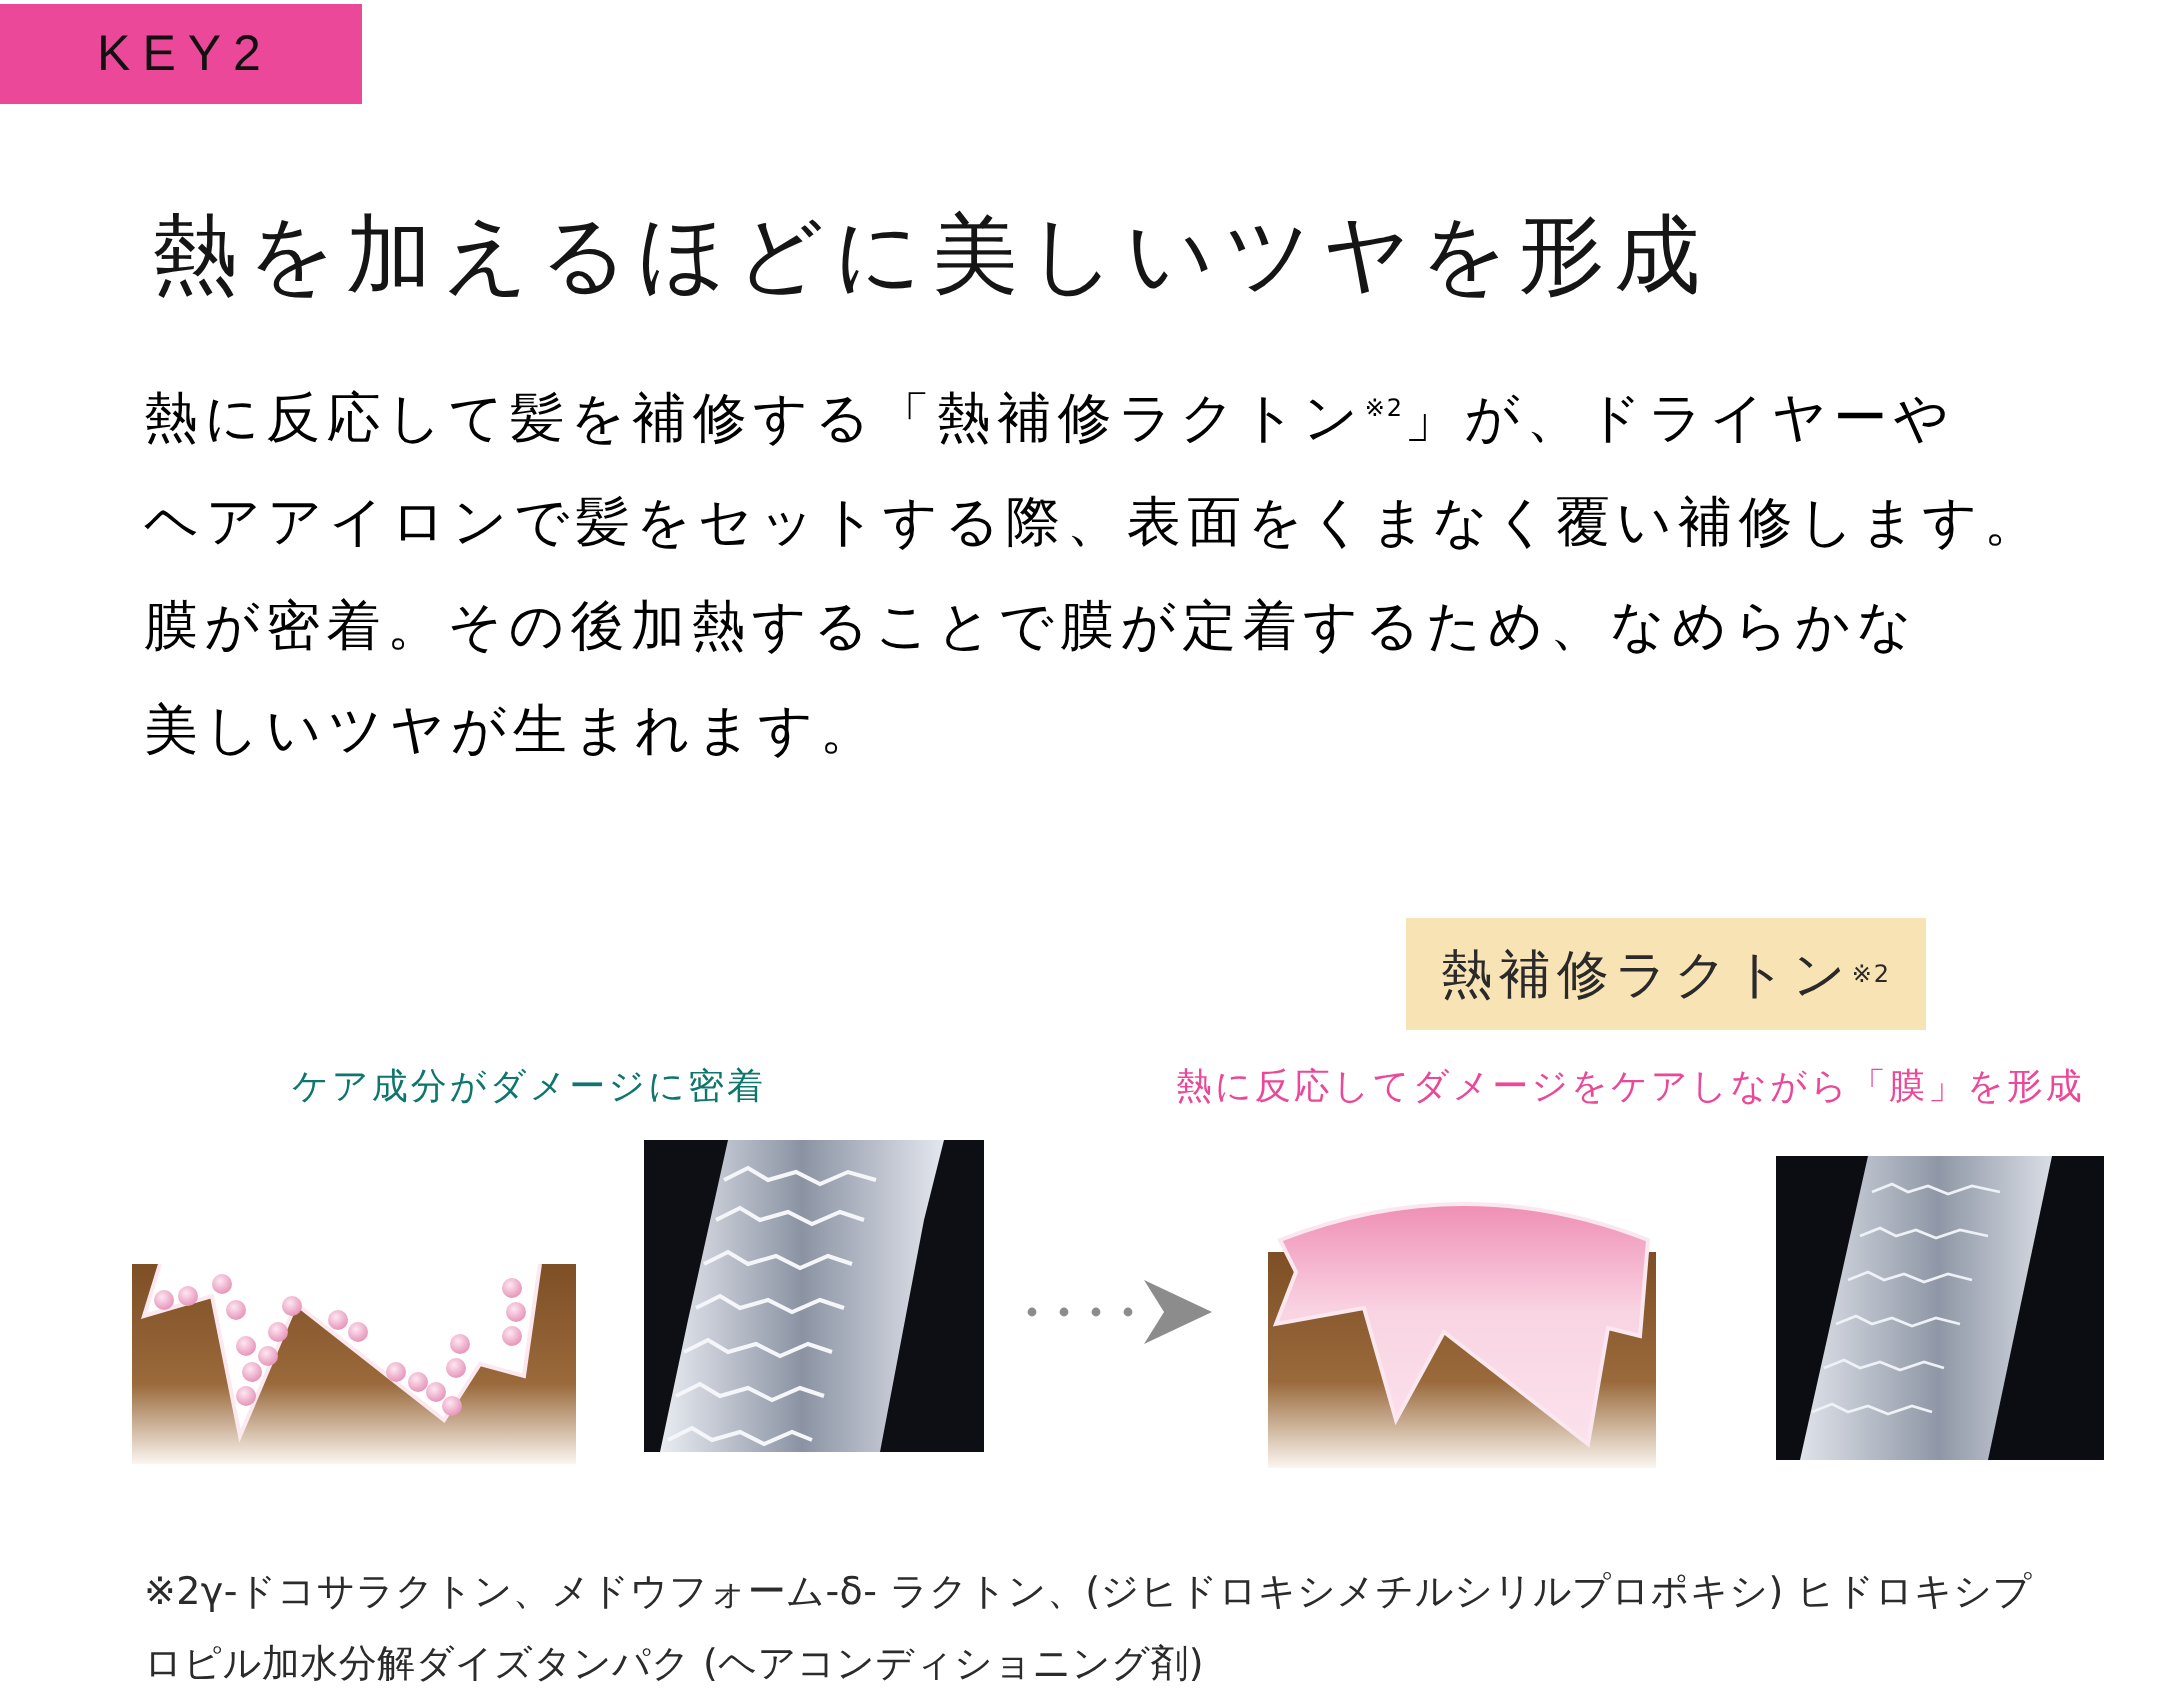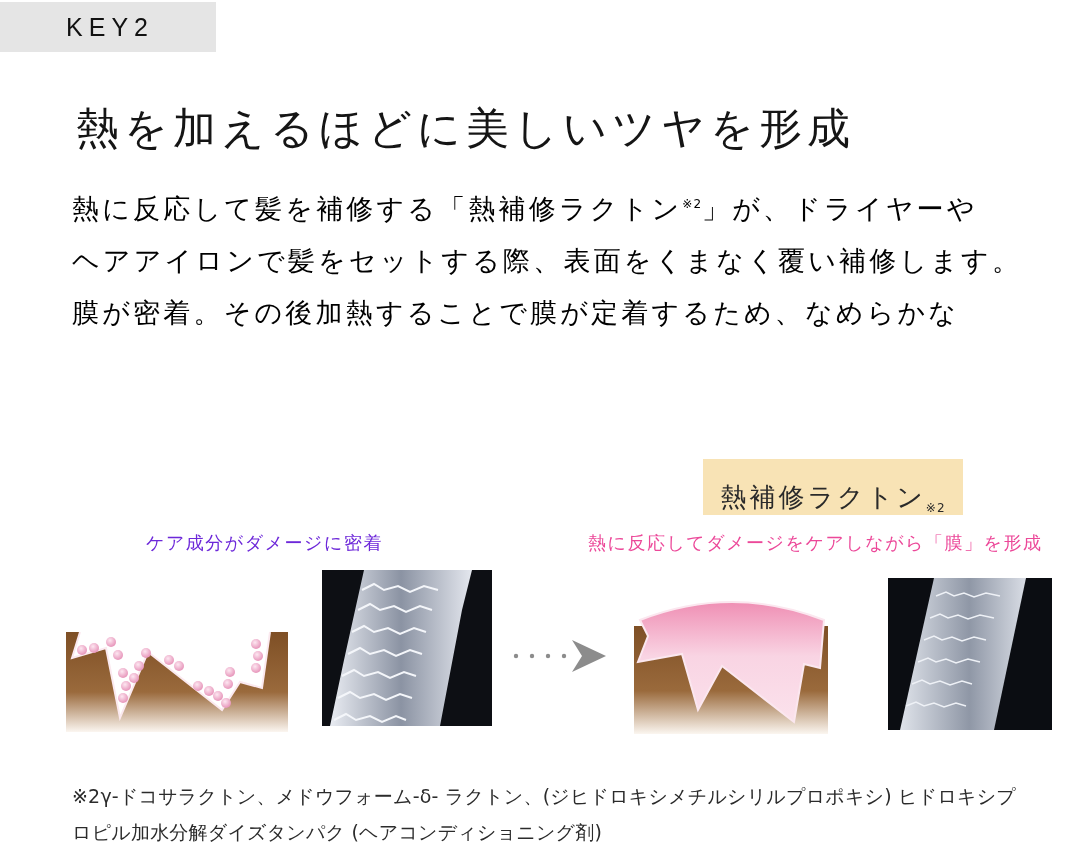--- a/index.html
+++ b/index.html
@@ -2,47 +2,47 @@
 <html><head>
   <meta charset="utf-8">
   <style>
     html, body { margin: 0; padding: 0; background: #ffffff; }
     body {
       width: 1080px; height: 844px; position: relative; overflow: hidden;
       font-family: "DejaVu Sans", "Liberation Sans", sans-serif;
       color: #1e1e1e;
     }
     .key-badge {
-      position: absolute; left: 0; top: 2px; width: 216px; height: 50px;
-      background: #e5e5e5; display: flex; align-items: center; justify-content: center; text-align: right;
+      position: absolute; left: 0; top: 2px; width: 181px; height: 50px;
+      background: #ec4899; display: flex; align-items: center; justify-content: center; text-align: right;
     }
     .key-badge span {
       font-family: "Liberation Sans", "DejaVu Sans", sans-serif;
       font-size: 25px; letter-spacing: 6px; color: #111; font-weight: 500;
       margin-left: 4px;
     }
     .headline {
       position: absolute; left: 64px; top: 86px; margin: 12px;
       font-size: 43px; font-weight: 500; letter-spacing: 5px; color: #151515;
       white-space: nowrap; line-height: 60px;
     }
     .body-text {
       position: absolute; left: 72px; top: 178px; width: 1000px;
       font-size: 27px; line-height: 52px; letter-spacing: 3.2px; color: #000000;
     }
     .body-text .line { display: block; white-space: nowrap; }
     .body-text sup, .lactone-label sup { font-size: 12px; vertical-align: 10px; letter-spacing: 1px; }
 
     .lactone-label {
       position: absolute; left: 703px; top: 459px; width: 260px; height: 56px;
-      background: #f8e3b5; display: flex; align-items: flex-end; justify-content: center;
+      background: #f8e3b5; display: flex; align-items: center; justify-content: center;
       font-size: 26px; letter-spacing: 3px; color: #2a2a2a;
     }
     .caption-left {
-      position: absolute; left: 146px; top: 531px; font-size: 18px; letter-spacing: 1.5px; color: #6d28d9; white-space: nowrap;
+      position: absolute; left: 146px; top: 531px; font-size: 18px; letter-spacing: 1.5px; color: #0f766e; white-space: nowrap;
     }
     .caption-right {
       position: absolute; left: 588px; top: 531px; font-size: 18px; letter-spacing: 1.5px; color: #ec4899; white-space: nowrap;
     }
 
     .illu { position: absolute; }
     .illu-before { left: 66px; top: 628px; width: 222px; height: 104px; }
     .sem-before { left: 322px; top: 570px; width: 170px; height: 156px; background: #0d0f14; overflow: hidden; }
     .arrow { left: 510px; top: 636px; width: 100px; height: 40px; }
     .illu-after { left: 632px; top: 596px; width: 198px; height: 138px; }
@@ -60,20 +60,21 @@
 <div class="key-badge">
   <span>KEY2</span>
 </div>
 
 <h1 class="headline">熱を加えるほどに美しいツヤを形成</h1>
 
 <div class="body-text">
   <span class="line"><span>熱に反応して髪を補修する「熱補修ラクトン</span><sup>※2</sup><span>」が、ドライヤーや</span></span>
   <span class="line">ヘアアイロンで髪をセットする際、表面をくまなく覆い補修します。</span>
   <span class="line">膜が密着。その後加熱することで膜が定着するため、なめらかな</span>
+  <span class="line">美しいツヤが生まれます。</span>
 </div>
 
 <div class="lactone-label">
   <span>熱補修ラクトン</span>
     <sup>※2</sup>
 </div>
 
 <div class="caption-left">ケア成分がダメージに密着</div>
 <div class="caption-right">熱に反応してダメージをケアしながら「膜」を形成</div>
 

